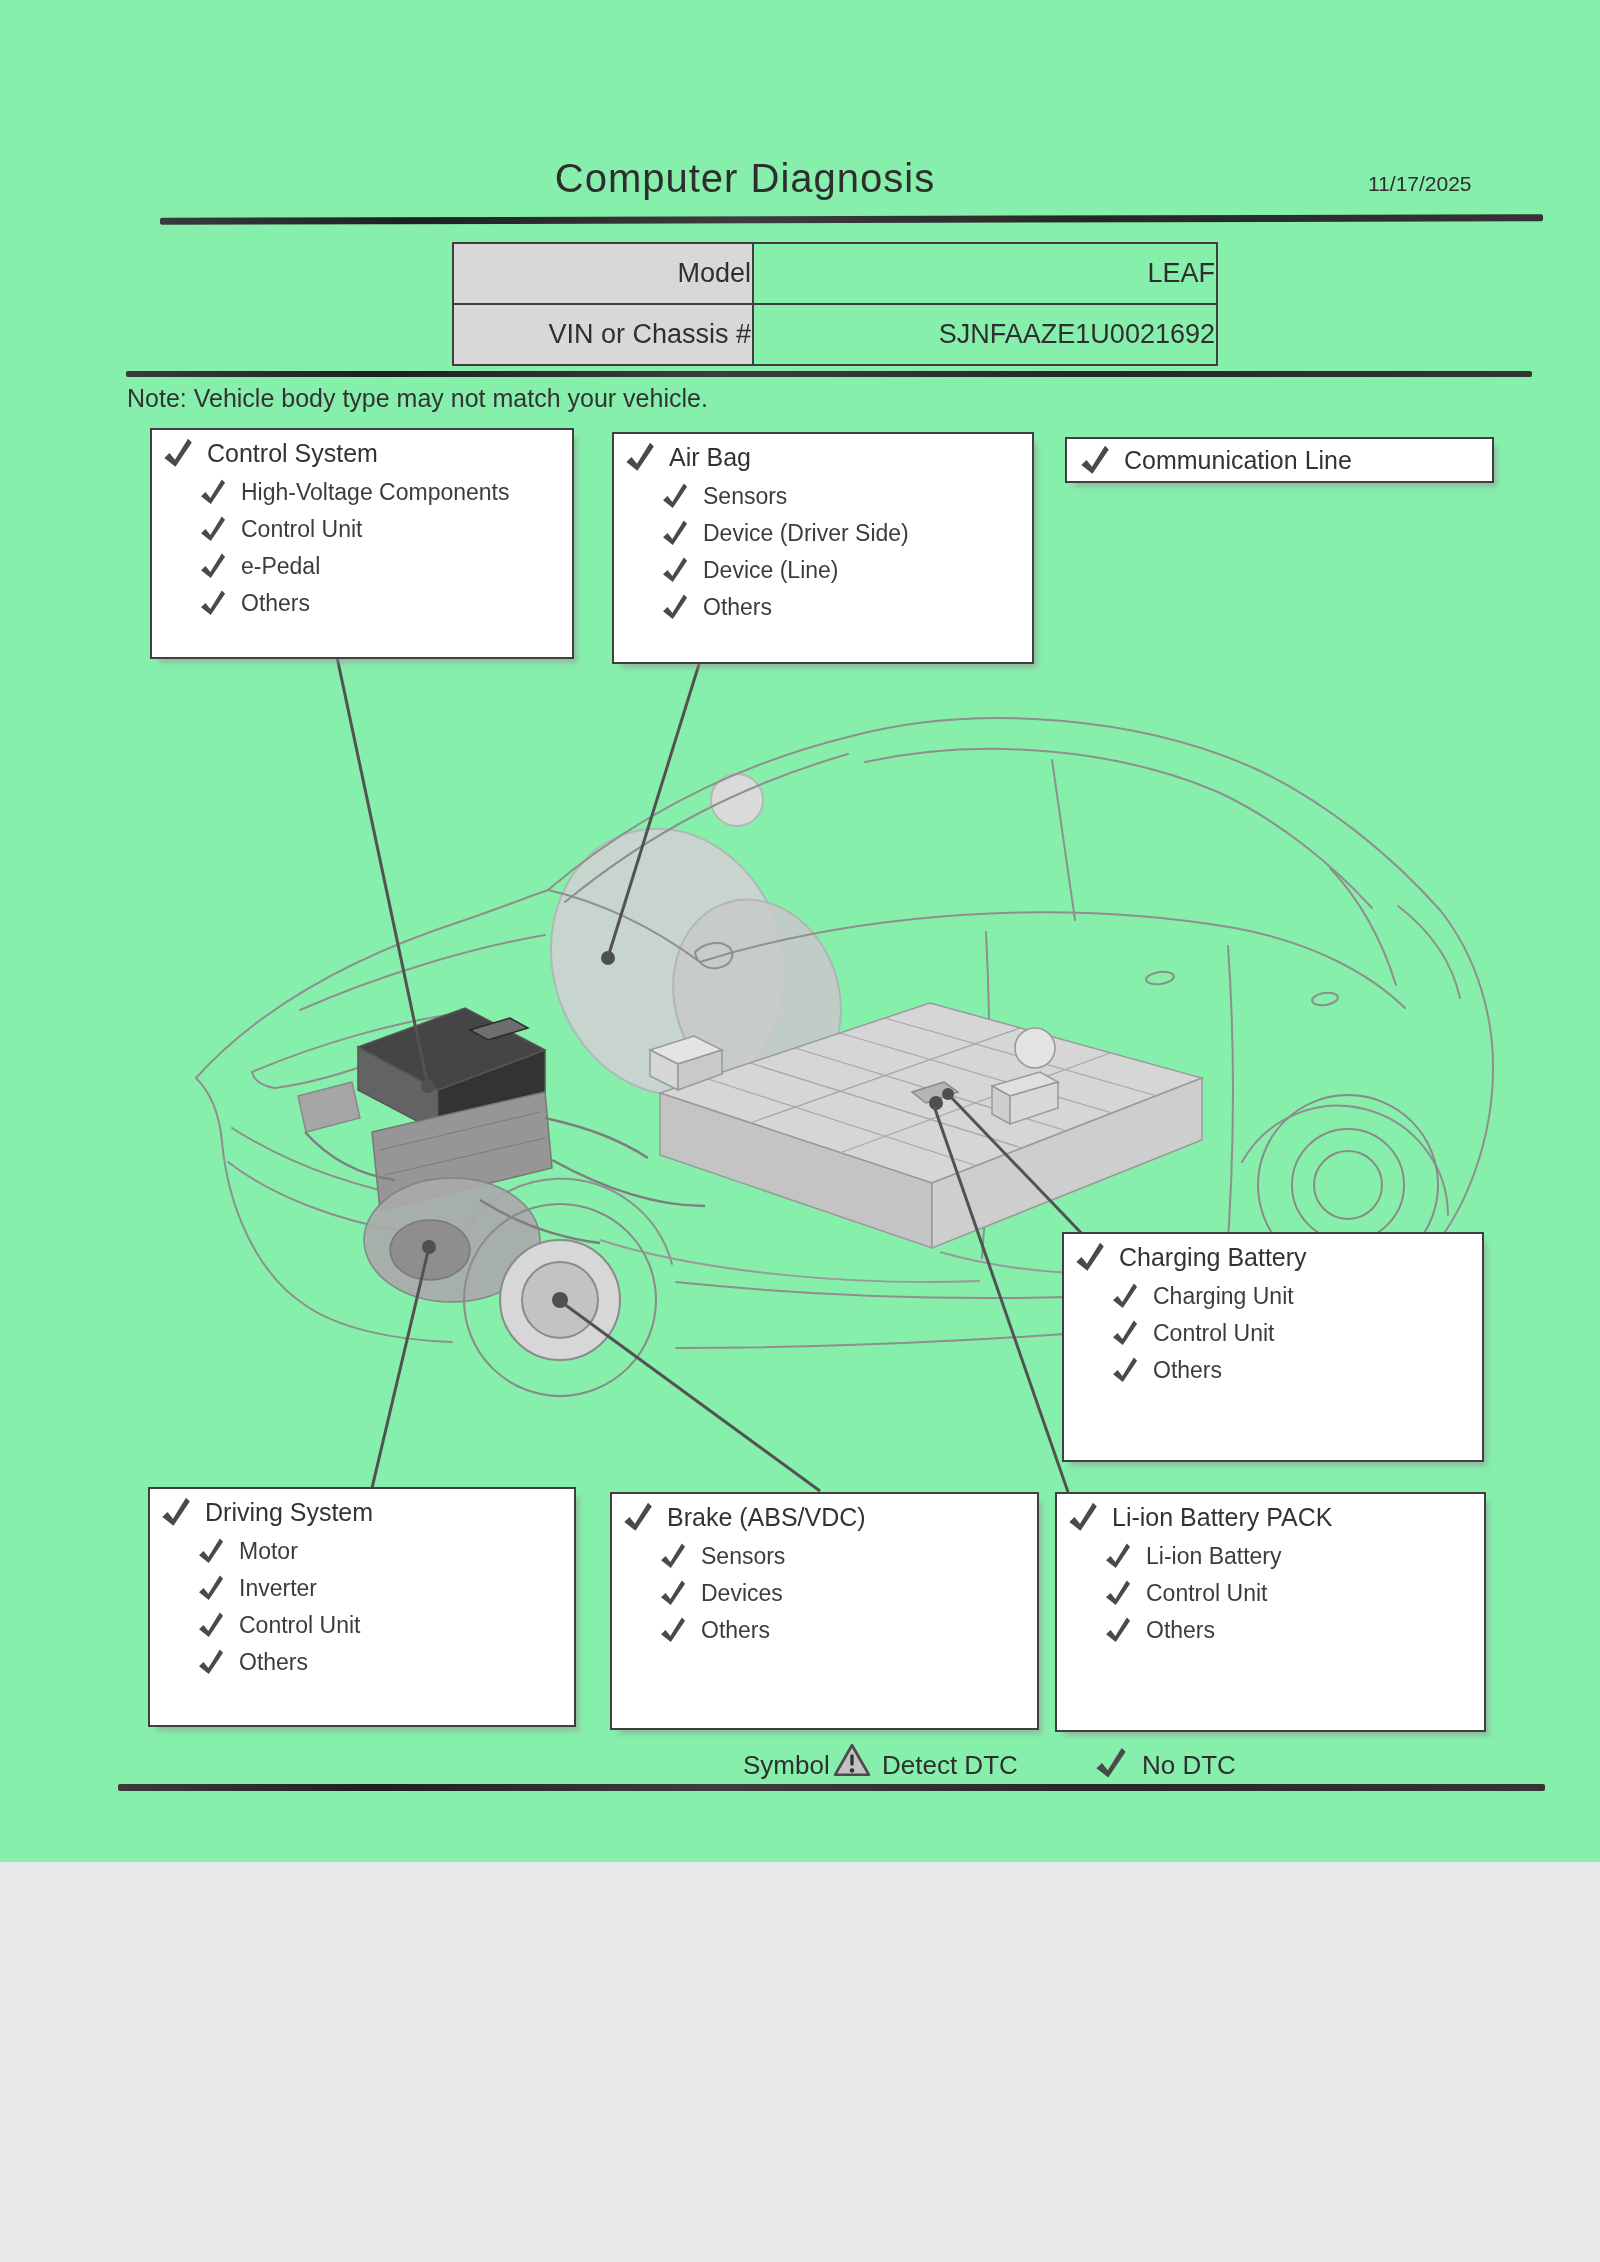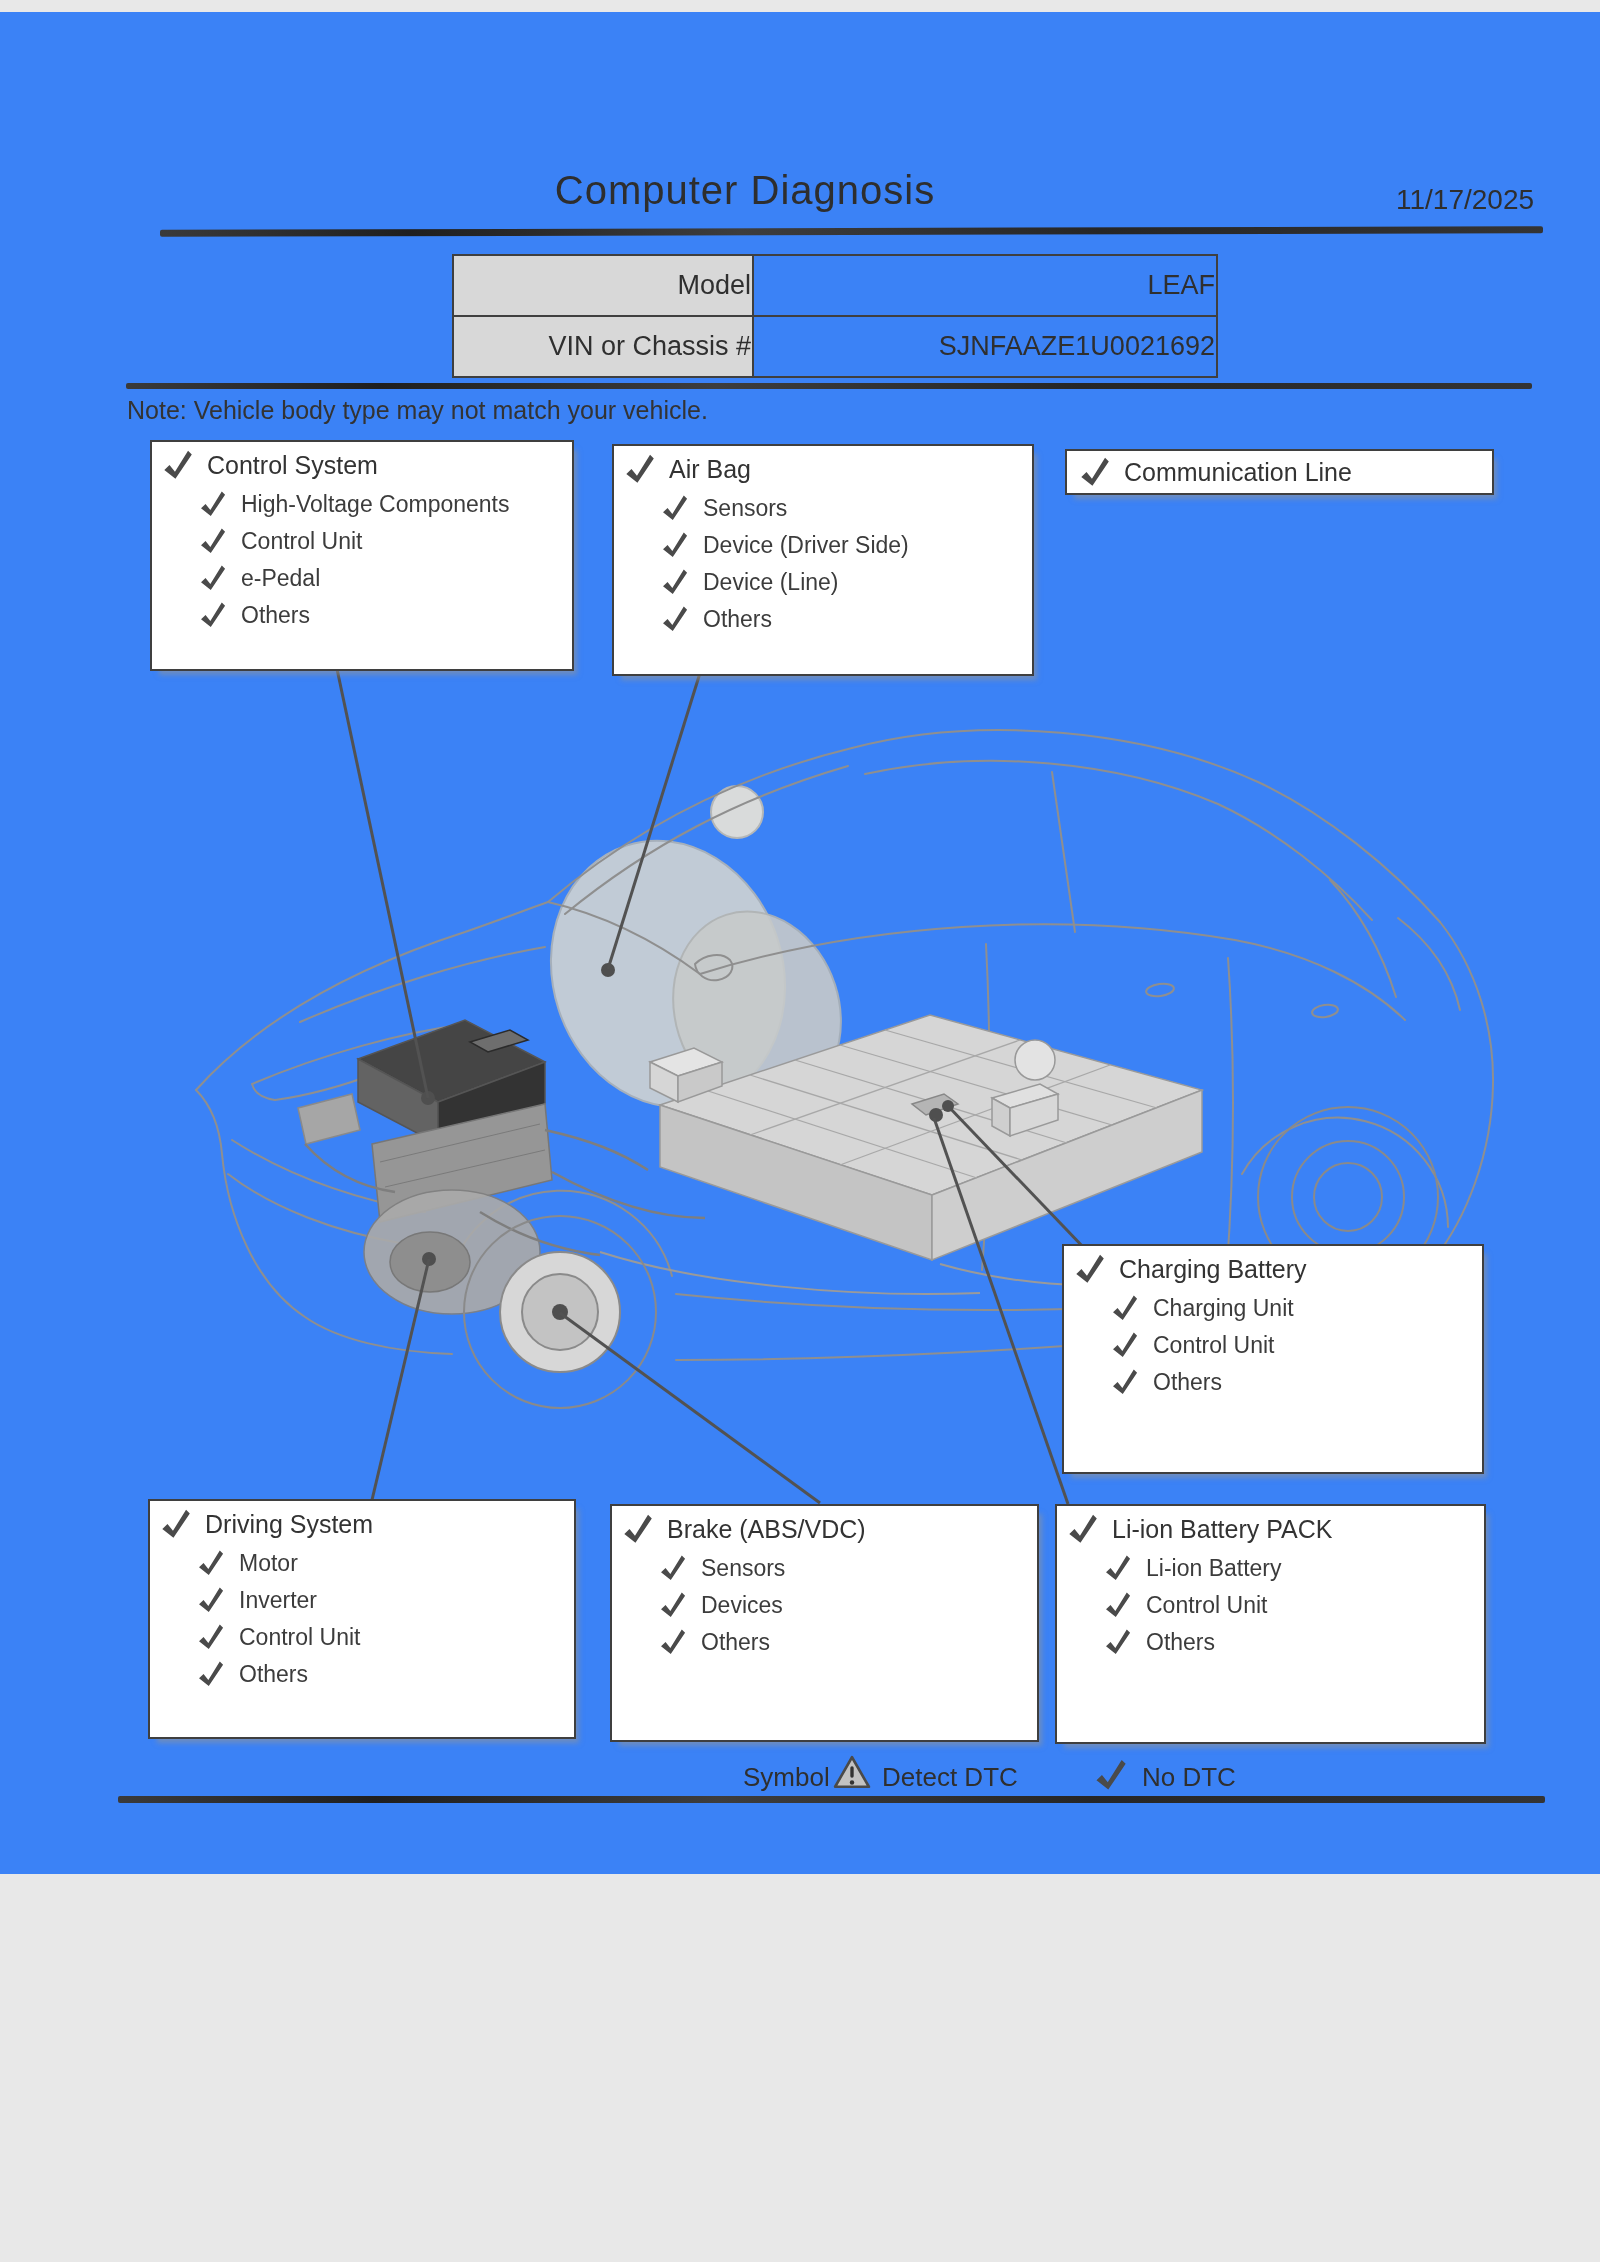--- a/index.html
+++ b/index.html
@@ -1,22 +1,22 @@
 <!DOCTYPE html>
 <html><head>
 <meta charset="utf-8">
 <style>
   html,body{margin:0;padding:0;background:#e8e8e8;}
-  .page{position:relative;width:1600px;height:1862px;background:#3b82f6;margin:12px auto;
+  .page{position:relative;width:1600px;height:1862px;background:#86efac;margin:0 auto;
         font-family:"Liberation Sans",sans-serif;color:#383838;overflow:hidden;}
 
   
   .title{position:absolute;left:0;top:156px;width:1490px;text-align:center;
          font-size:40px;letter-spacing:1px;color:#2e2e2e;}
-  .date{position:absolute;left:1396px;top:172px;font-size:28px;color:#2e2e2e;}
+  .date{position:absolute;left:1368px;top:172px;font-size:21px;color:#2e2e2e;}
   .note{position:absolute;left:127px;top:384px;font-size:25px;color:#333;}
 
   
   .rule{position:absolute;background:linear-gradient(90deg,#3a3a3a,#1f1f1f 18%,#3d3d3d 42%,#262626 68%,#343434);
         border-radius:2px;}
   .rule-1{left:160px;top:216px;width:1383px;height:7px;transform:rotate(-0.15deg);}
   .rule-2{left:126px;top:371px;width:1406px;height:6px;}
   .rule-3{left:118px;top:1784px;width:1427px;height:7px;}
   .rule-4{left:118px;top:2000px;width:1437px;height:8px;transform:rotate(0.3deg);}
 

